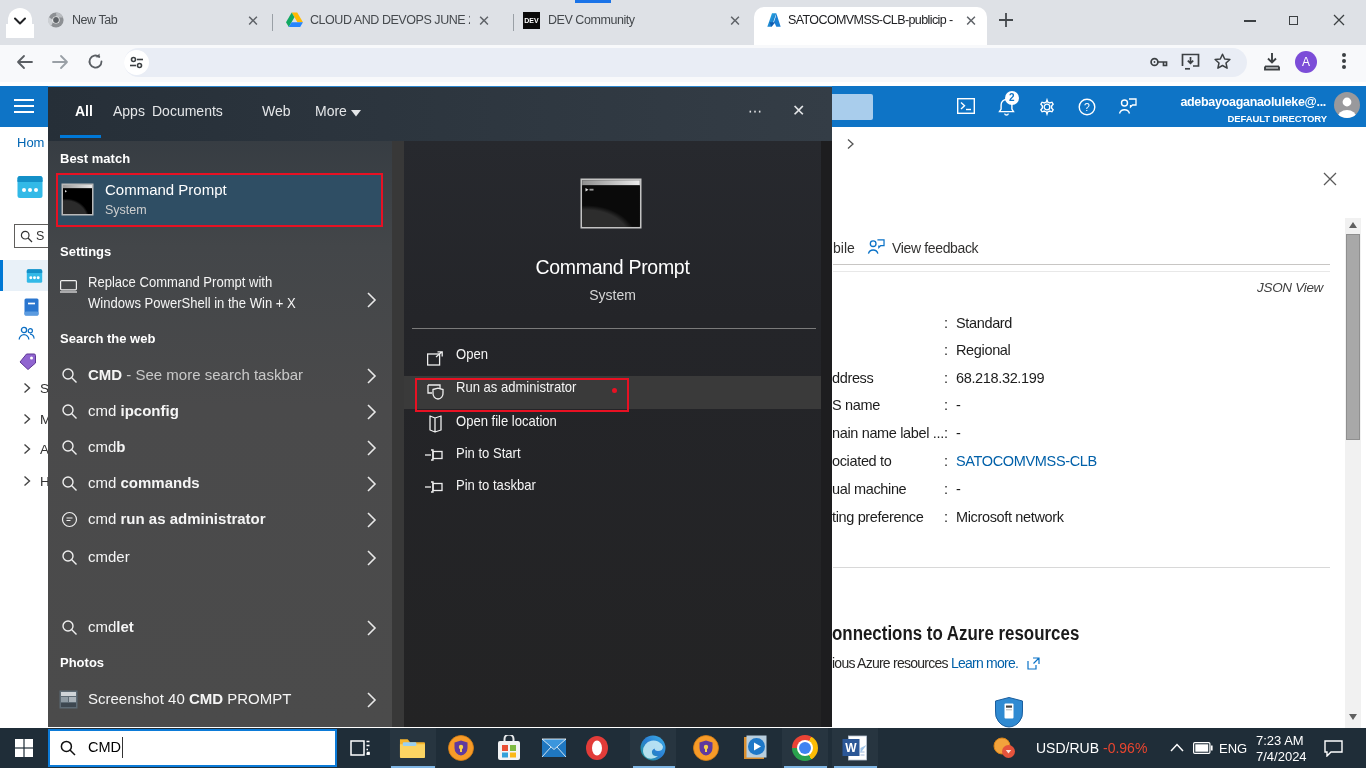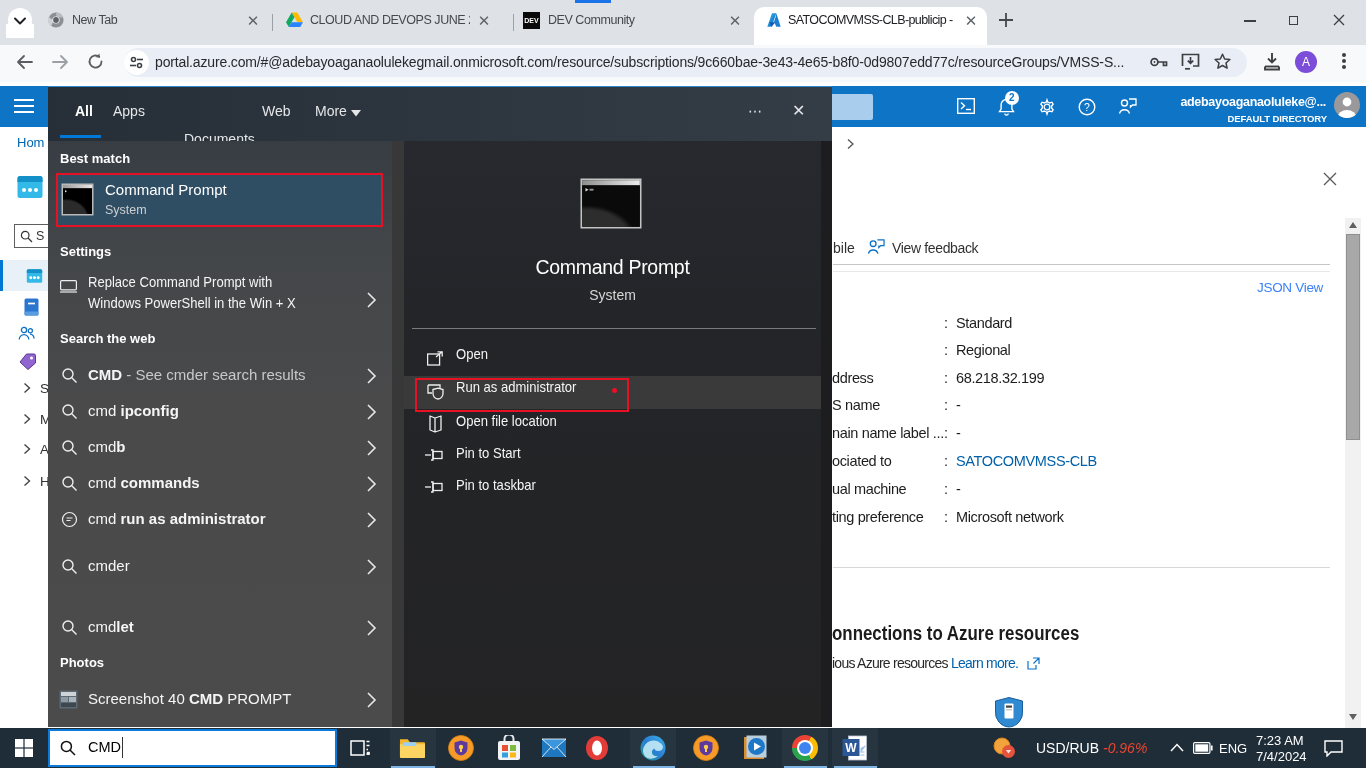--- a/index.html
+++ b/index.html
@@ -152,21 +152,20 @@
 
   <svg class="abs" style="left:1263px;top:52px;" width="18" height="19" viewBox="0 0 18 19">
       <path d="M9 1 V10 M5 6.5 L9 10.5 L13 6.5" fill="none" stroke="#3c4043" stroke-width="1.9"></path>
       <path d="M2 14.5 H16" stroke="#3c4043" stroke-width="1.9"></path>
       <path d="M2 14.5 V17.5 H16 V14.5" fill="none" stroke="#3c4043" stroke-width="1.9"></path>
     </svg>
 
   <div class="abs" style="left:1295px;top:51px;width:22px;height:22px;border-radius:11px;background:#7c4dd8;color:#fff;font-size:12px;text-align:center;line-height:22px;">A</div>
 
   <div class="abs" style="left:1342px;top:53px;width:3.5px;height:3.5px;border-radius:2px;background:#3c4043;box-shadow:0 6px 0 #3c4043, 0 12px 0 #3c4043;"></div>
-  <div id="urltxt">portal.azure.com/#@adebayoaganaolulekegmail.onmicrosoft.com/resource/subscriptions/9c660bae-3e43-4e65-b8f0-0d9807edd77c/resourceGroups/VMSS-S...</div>
 
   <div id="azpage">
     <div id="azhead"></div>
     <div id="azsearchrem"></div>
 
     <div class="abs" style="left:14px;top:17px;width:20px;height:2.4px;background:#fff;box-shadow:0 6px 0 #fff, 0 12px 0 #fff;"></div>
 
     <svg class="abs" style="left:957px;top:16px;" width="18" height="16" viewBox="0 0 18 16">
         <rect x="0.7" y="0.7" width="16.6" height="14.6" fill="none" stroke="#fff" stroke-width="1.4"></rect>
         <path d="M4 4.5 L7.5 7.7 L4 10.9" fill="none" stroke="#fff" stroke-width="1.4"></path>
@@ -275,21 +274,21 @@
 
     <span class="abs" style="left:833px;top:158px;font-size:14px;color:#323130;">bile</span>
     <svg class="abs" style="left:867px;top:156px;" width="18" height="17" viewBox="0 0 19 18">
         <circle cx="6.5" cy="6" r="3" fill="none" stroke="#0a72c7" stroke-width="1.4"></circle>
         <path d="M1.5 16.5 a5.2 5.2 0 0 1 10 0" fill="none" stroke="#0a72c7" stroke-width="1.4"></path>
         <path d="M11 2 H18 V8 L14.5 8 L12.5 10 V8" fill="none" stroke="#0a72c7" stroke-width="1.3"></path>
       </svg>
     <span class="abs" style="left:892px;top:158px;font-size:14px;color:#323130;letter-spacing:-0.35px;">View feedback</span>
     <div class="abs" style="left:833px;top:182px;width:497px;height:1px;background:#c8c6c4;"></div>
     <div class="abs" style="left:833px;top:188.5px;width:497px;height:1px;background:#e8e8e8;"></div>
-    <span class="abs" style="left:1257px;top:198px;font-size:13.5px;color:#3b82f6;letter-spacing:-0.3px;">JSON View</span>
+    <span class="abs" style="left:1257px;top:198px;font-size:13.5px;color:#404040;letter-spacing:-0.3px;font-style:italic;">JSON View</span>
 
     <div class="drow" style="top:233px;">
         <span class="dcolon">:</span>
         <span class="dval">Standard</span>
       </div>
     <div class="drow" style="top:260px;">
         <span class="dcolon">:</span>
         <span class="dval">Regional</span>
       </div>
     <div class="drow" style="top:288px;">
@@ -344,21 +343,21 @@
     <div class="abs" style="left:1346px;top:152px;width:14px;height:206px;background:#a8a8a8;border:1px solid #8f8f8f;"></div>
     <svg class="abs" style="left:1349px;top:632px;" width="8" height="6" viewBox="0 0 8 6">
         <path d="M0 0 L4 6 L8 0 Z" fill="#606060"></path>
       </svg>
   </div>
 
   <div id="flyout">
     <div id="fly-tabbar">
       <span class="ftab" style="left:27px;font-weight:bold;color:#fff;">All</span>
       <span class="ftab" style="left:65px;">Apps</span>
-      <span class="ftab" style="left:136px;margin-top:28px;">Documents</span>
+      <span class="ftab" style="left:104px;">Documents</span>
       <span class="ftab" style="left:214px;">Web</span>
       <span class="ftab" style="left:267px;">More</span>
       <svg class="abs" style="left:303px;top:23px;" width="10" height="7" viewBox="0 0 10 7">
           <path d="M0 0 L5 6.5 L10 0 Z" fill="#e4e6e8"></path>
         </svg>
       <span class="ftab" style="left:700px;letter-spacing:1px;">⋯</span>
       <span class="ftab" style="left:744px;font-size:16px;top:14px;">✕</span>
       <div style="position:absolute;left:12px;top:48px;width:41px;height:3px;background:#0078d7;"></div>
     </div>
     <div id="fly-left">
@@ -395,21 +394,21 @@
       <svg class="fchev" style="top:149px;" viewBox="0 0 20 20">
           <path d="M7 3 L14 10 L7 17" fill="none" stroke="#e8e8e8" stroke-width="1.6"></path>
         </svg>
 
       <div class="fhead" style="left:12px;top:190px;">Search the web</div>
       <div class="frow" style="top:217px;">
         <svg class="fmag" viewBox="0 0 17 17">
             <circle cx="7" cy="7" r="5" fill="none" stroke="#eee" stroke-width="1.4"></circle>
             <path d="M10.8 10.8 L15.5 15.5" stroke="#eee" stroke-width="1.4"></path>
           </svg>
-        <span class="frowtxt"><b>CMD</b> <span style="color:#c9c9c9;">- See cmder search results</span></span>
+        <span class="frowtxt"><b>CMD</b> <span style="color:#c9c9c9;">- See more search taskbar</span></span>
         <svg class="fchev" viewBox="0 0 20 20">
             <path d="M7 3 L14 10 L7 17" fill="none" stroke="#e8e8e8" stroke-width="1.6"></path>
           </svg>
       </div>
       <div class="frow" style="top:253px;">
         <svg class="fmag" viewBox="0 0 17 17">
             <circle cx="7" cy="7" r="5" fill="none" stroke="#eee" stroke-width="1.4"></circle>
             <path d="M10.8 10.8 L15.5 15.5" stroke="#eee" stroke-width="1.4"></path>
           </svg>
         <span class="frowtxt">cmd <b>ipconfig</b></span>
@@ -440,21 +439,21 @@
       <div class="frow" style="top:361px;">
         <svg class="fmag" viewBox="0 0 17 17">
             <circle cx="8.5" cy="8.5" r="7" fill="none" stroke="#eee" stroke-width="1.2"></circle>
             <path d="M5.5 7 h6 M5.5 9.5 h4" stroke="#eee" stroke-width="1.1"></path>
           </svg>
         <span class="frowtxt">cmd <b>run as administrator</b></span>
         <svg class="fchev" viewBox="0 0 20 20">
             <path d="M7 3 L14 10 L7 17" fill="none" stroke="#e8e8e8" stroke-width="1.6"></path>
           </svg>
       </div>
-      <div class="frow" style="top:408px;">
+      <div class="frow" style="top:399px;">
         <svg class="fmag" viewBox="0 0 17 17">
             <circle cx="7" cy="7" r="5" fill="none" stroke="#eee" stroke-width="1.4"></circle>
             <path d="M10.8 10.8 L15.5 15.5" stroke="#eee" stroke-width="1.4"></path>
           </svg>
         <span class="frowtxt">cmder</span>
         <svg class="fchev" viewBox="0 0 20 20">
             <path d="M7 3 L14 10 L7 17" fill="none" stroke="#e8e8e8" stroke-width="1.6"></path>
           </svg>
       </div>
       <div class="frow" style="top:469px;">
@@ -645,21 +644,21 @@
         <text x="8.5" y="17" font-size="12" font-weight="bold" fill="#fff" text-anchor="middle" font-family="Liberation Sans">W</text>
       </svg>
 
     <svg class="abs" style="left:992px;top:8px;" width="25" height="24" viewBox="0 0 25 24">
         <circle cx="10" cy="10" r="8" fill="#f2a33c"></circle>
         <circle cx="10" cy="10" r="8" fill="none" stroke="#d98316" stroke-width="1"></circle>
         <circle cx="16.5" cy="15.5" r="6.5" fill="#e5533c"></circle>
         <path d="M13.8 14 h5.4 l-2.7 3.4 Z" fill="#fbe3de"></path>
       </svg>
     <span class="traytxt" style="left:1036px;top:12px;font-size:14px;">USD/RUB</span>
-    <span class="traytxt" style="left:1103px;top:12px;font-size:14px;color:#e8452f;font-style:italic;">-0.96%</span>
+    <span class="traytxt" style="left:1103px;top:12px;font-size:14px;color:#e8452f;">-0.96%</span>
     <svg class="abs" style="left:1170px;top:15px;" width="14" height="9" viewBox="0 0 14 9">
         <path d="M1 8 L7 1.5 L13 8" fill="none" stroke="#fff" stroke-width="1.5"></path>
       </svg>
     <svg class="abs" style="left:1193px;top:14px;" width="20" height="12" viewBox="0 0 20 12">
         <rect x="0.6" y="0.6" width="16.3" height="10.8" rx="1.2" fill="none" stroke="#fff" stroke-width="1.2"></rect>
         <rect x="2.3" y="2.3" width="12.9" height="7.4" fill="#fff"></rect>
         <rect x="17.8" y="3.5" width="1.8" height="5" fill="#fff"></rect>
       </svg>
     <span class="traytxt" style="left:1219px;top:13px;font-size:13px;">ENG</span>
     <span class="traytxt" style="left:1256px;top:5px;font-size:13px;">7:23 AM</span>

